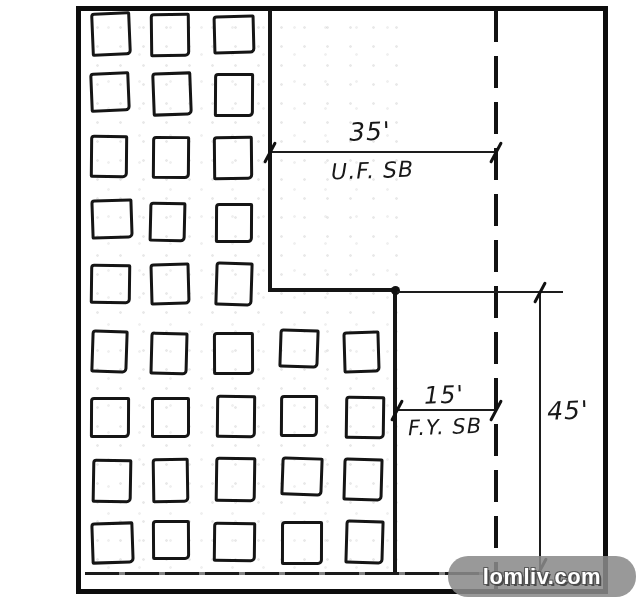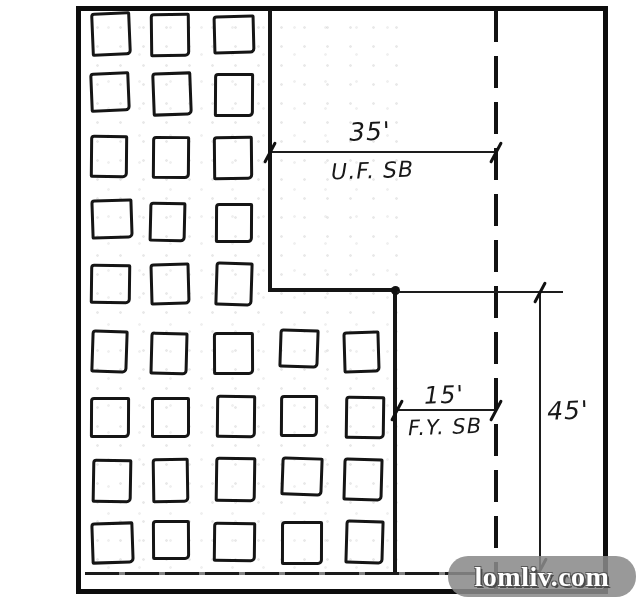--- a/index.html
+++ b/index.html
@@ -46,22 +46,22 @@
     letter-spacing:1px;white-space:nowrap;transform:rotate(-2deg);
   }
   .dimval{font-size:25px;}
   .dimsub{font-size:22px;}
   .watermark{
     position:absolute;left:448px;top:556px;width:188px;height:41px;
     background:rgba(138,138,138,0.87);border-radius:20px;
     display:flex;align-items:center;justify-content:center;
   }
   .watermark span{
-    color:#ffffff;font-family:Liberation Serif, serif;font-weight:bold;
-    font-size:28px;letter-spacing:0.5px;
+    color:#ffffff;font-family:Liberation Sans, sans-serif;font-weight:bold;
+    font-size:22px;letter-spacing:0.5px;
     text-shadow:2px 2px 0 #4a4a4a,-1px -1px 0 #5a5a5a,1px -1px 0 #5a5a5a,-1px 1px 0 #5a5a5a;
   }
 </style>
 </head>
 <body>
 
 <div class="canvas">
 
   <div class="speckle"></div>
 

